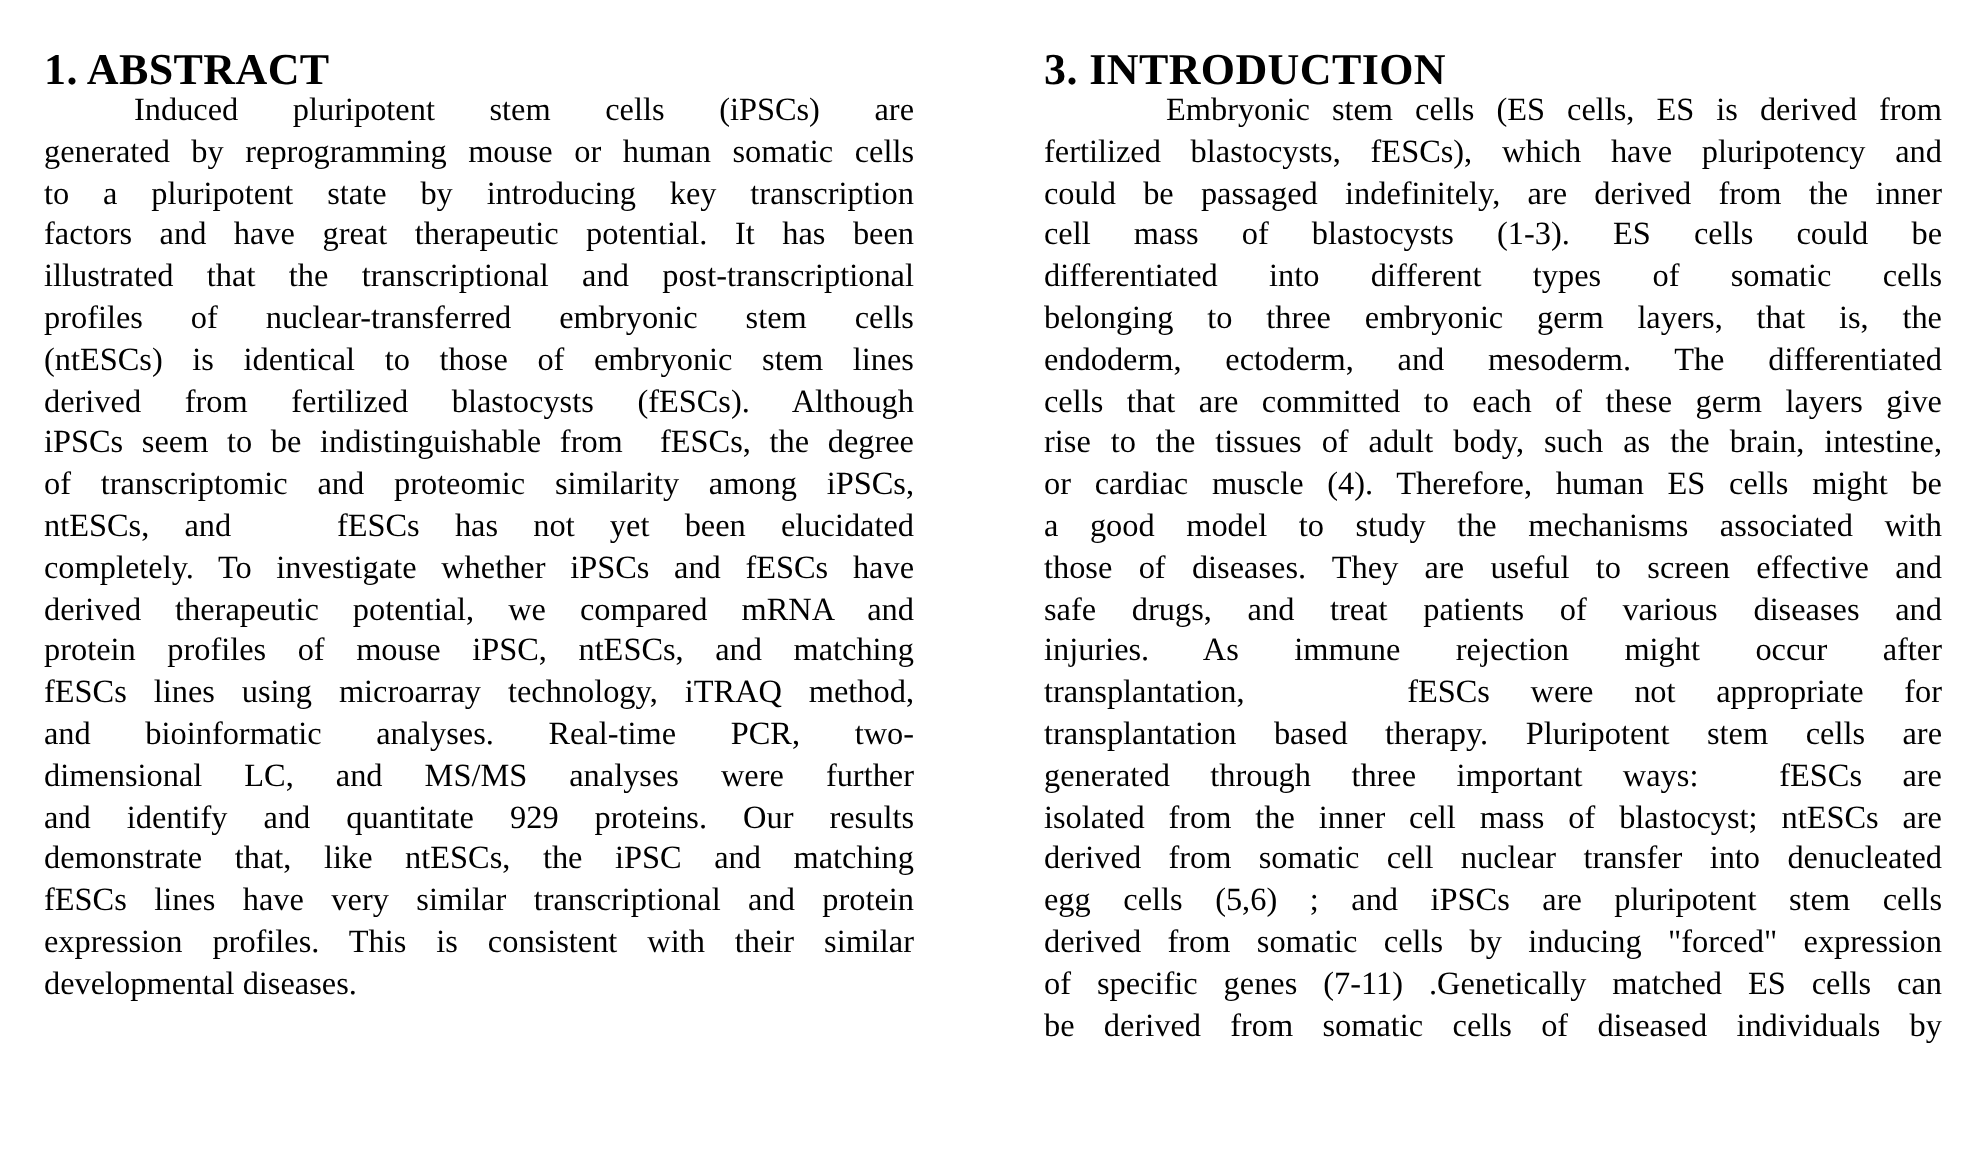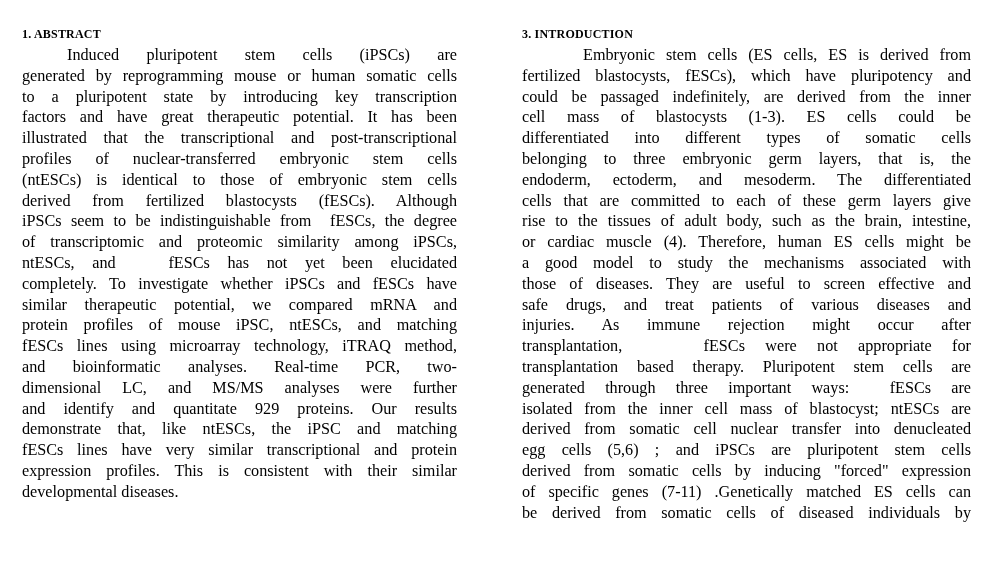--- a/index.html
+++ b/index.html
@@ -12,21 +12,21 @@
     position: relative;
     width: 981px; height: 580px;
     background: #ffffff;
     color: #000000;
     font-family: "Liberation Serif", serif;
   }
   .col { position: absolute; top: 24px; }
   .col-left  { left: 22px;  width: 435px; }
   .col-right { left: 522px; width: 449px; }
   .heading {
-    font-size: 12px;
+    font-size: 22px;
     font-weight: bold;
     line-height: 21px;
     letter-spacing: 0.2px;
     text-align: left;
   }
   .para {
     font-size: 16.2px;
     line-height: 20.8px;
   }
   .line {
@@ -45,27 +45,27 @@
 
   <section class="col col-left">
     <h2 class="heading">1. ABSTRACT</h2>
     <div class="para">
         <div class="line line-first">Induced pluripotent stem cells (iPSCs) are</div>
         <div class="line">generated by reprogramming mouse or human somatic cells</div>
         <div class="line">to a pluripotent state by introducing key transcription</div>
         <div class="line">factors and have great therapeutic potential. It has been</div>
         <div class="line">illustrated that the transcriptional and post-transcriptional</div>
         <div class="line">profiles of nuclear-transferred embryonic stem cells</div>
-        <div class="line">(ntESCs) is identical to those of embryonic stem cells</div>
+        <div class="line">(ntESCs) is identical to those of embryonic stem lines</div>
         <div class="line">derived from fertilized blastocysts (fESCs). Although</div>
         <div class="line">iPSCs seem to be indistinguishable from&nbsp; fESCs, the degree</div>
         <div class="line">of transcriptomic and proteomic similarity among iPSCs,</div>
         <div class="line">ntESCs, and&nbsp;&nbsp; fESCs has not yet been elucidated</div>
         <div class="line">completely. To investigate whether iPSCs and fESCs have</div>
-        <div class="line">similar therapeutic potential, we compared mRNA and</div>
+        <div class="line">derived therapeutic potential, we compared mRNA and</div>
         <div class="line">protein profiles of mouse iPSC, ntESCs, and matching</div>
         <div class="line">fESCs lines using microarray technology, iTRAQ method,</div>
         <div class="line">and bioinformatic analyses. Real-time PCR, two-</div>
         <div class="line">dimensional LC, and MS/MS analyses were further</div>
         <div class="line">and identify and quantitate 929 proteins. Our results</div>
         <div class="line">demonstrate that, like ntESCs, the iPSC and matching</div>
         <div class="line">fESCs lines have very similar transcriptional and protein</div>
         <div class="line">expression profiles. This is consistent with their similar</div>
         <div class="line line-last">developmental diseases.</div>
       </div>

